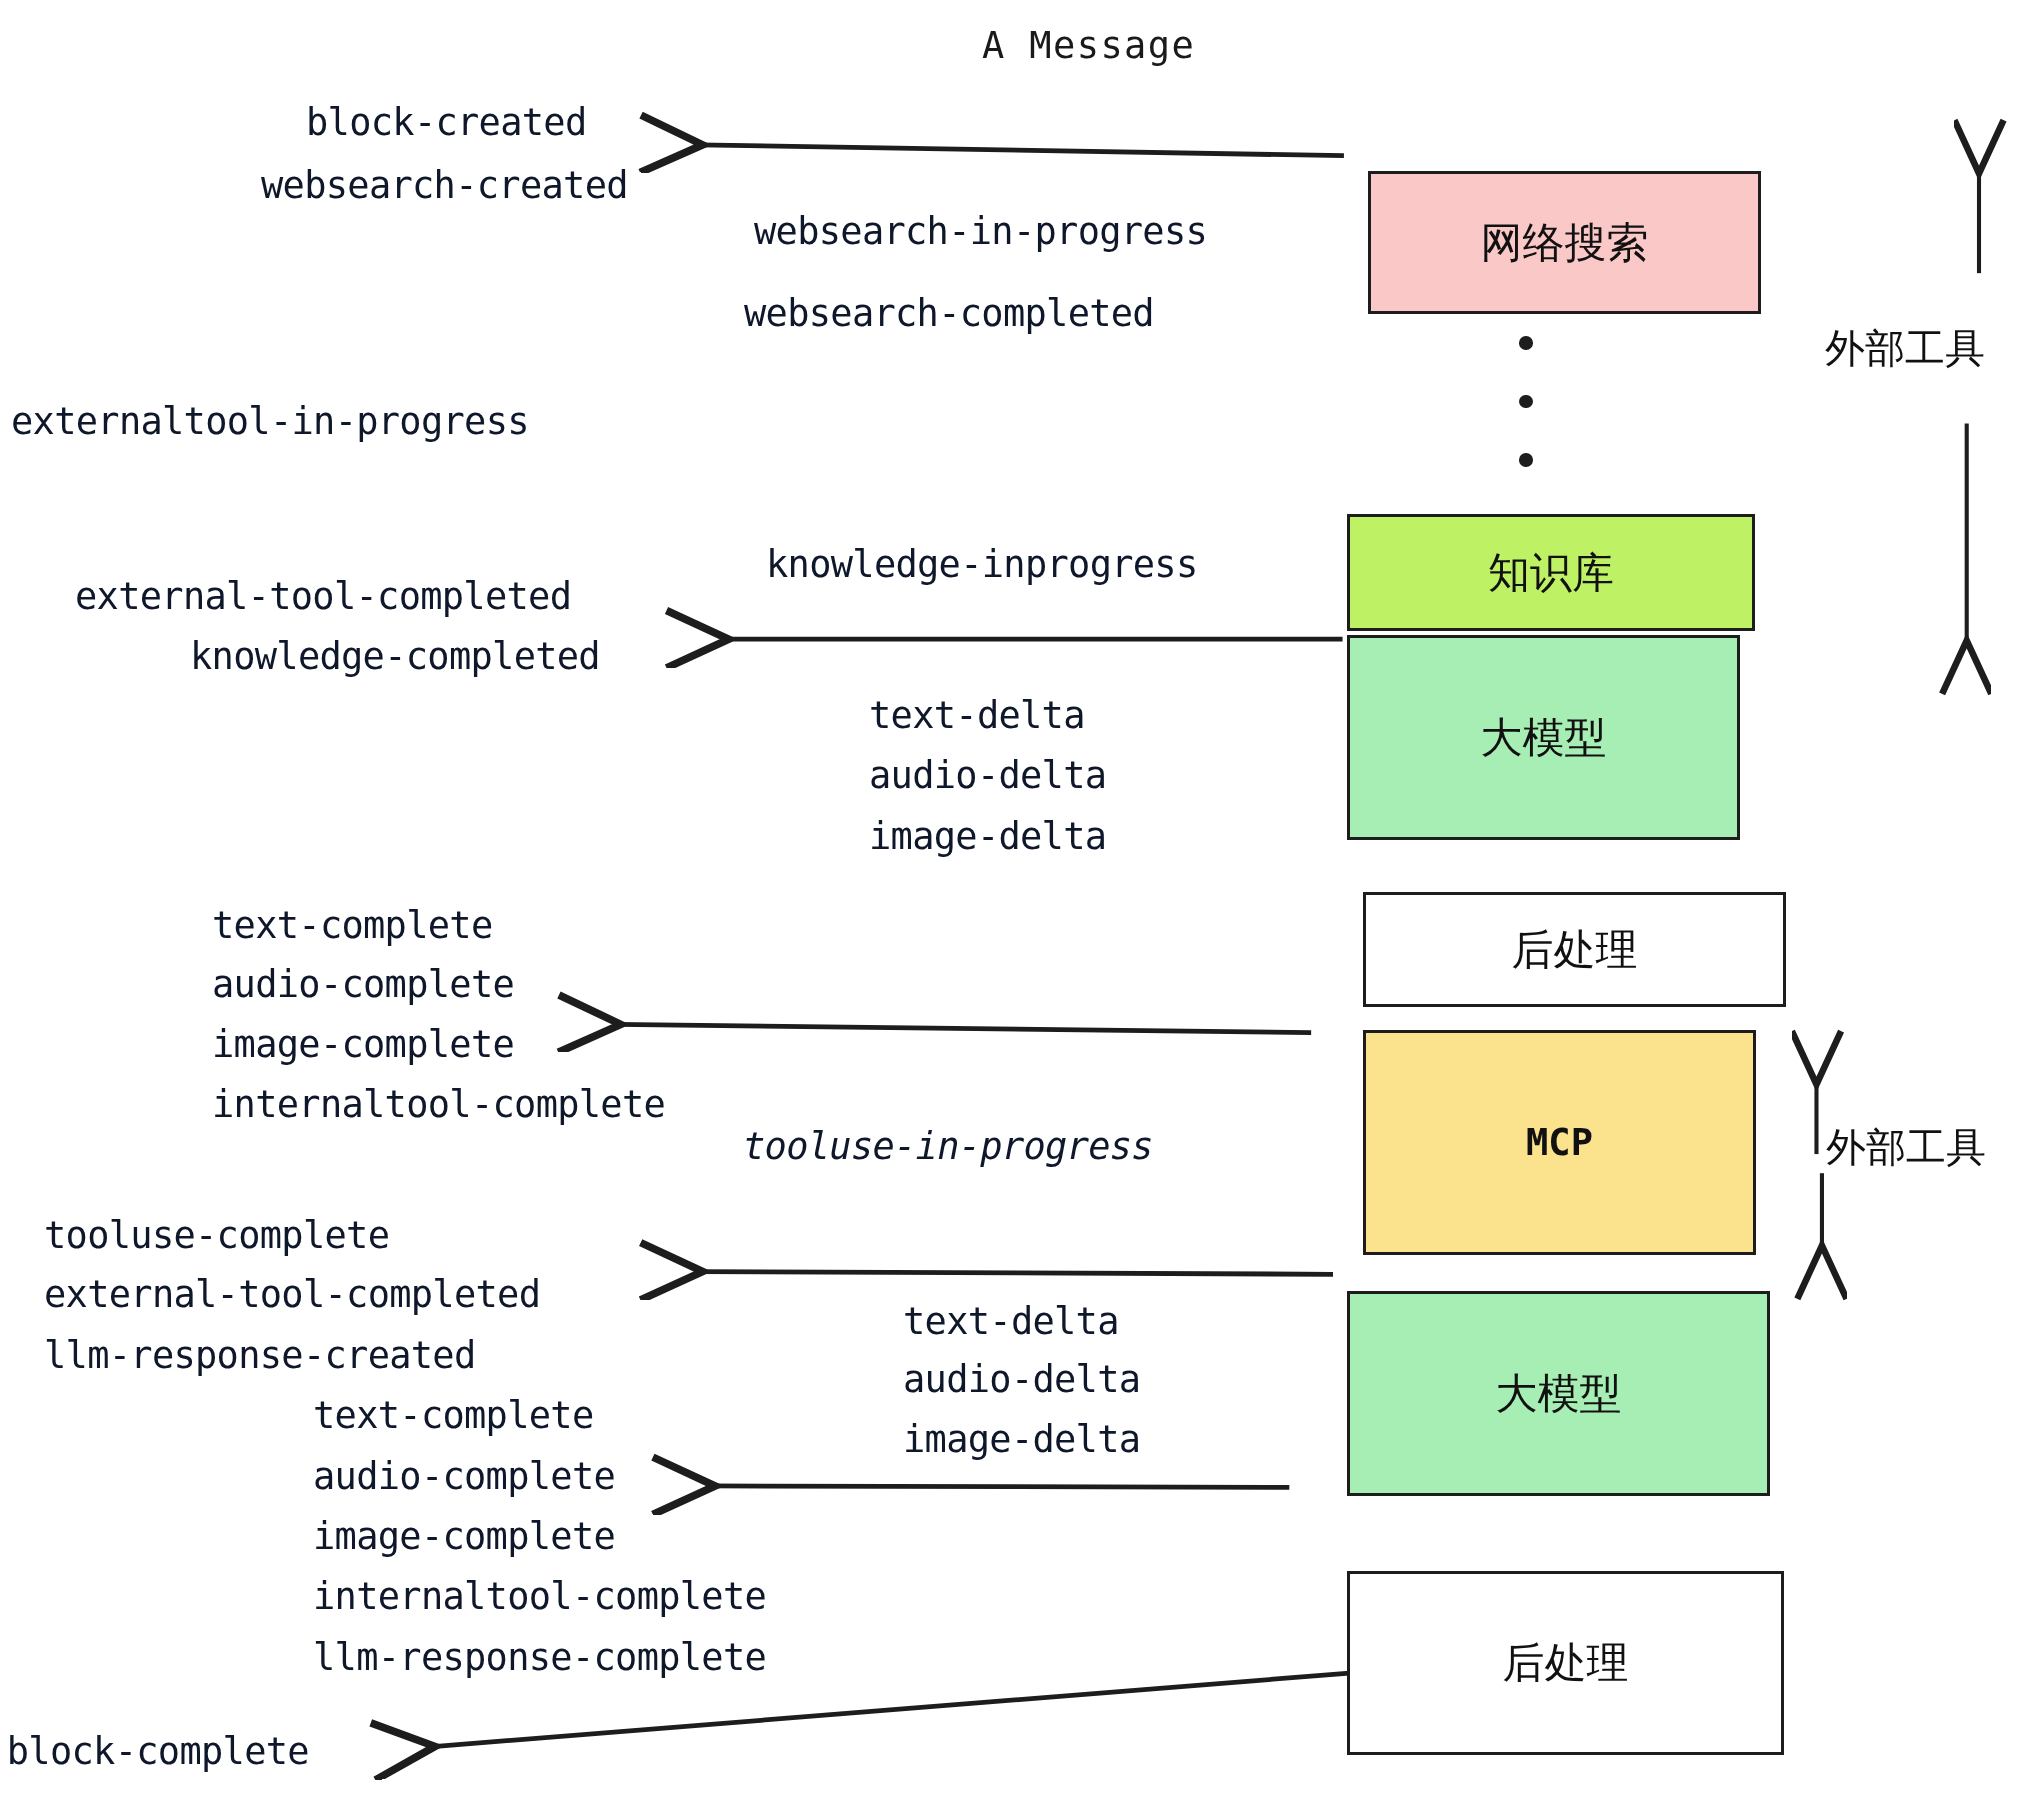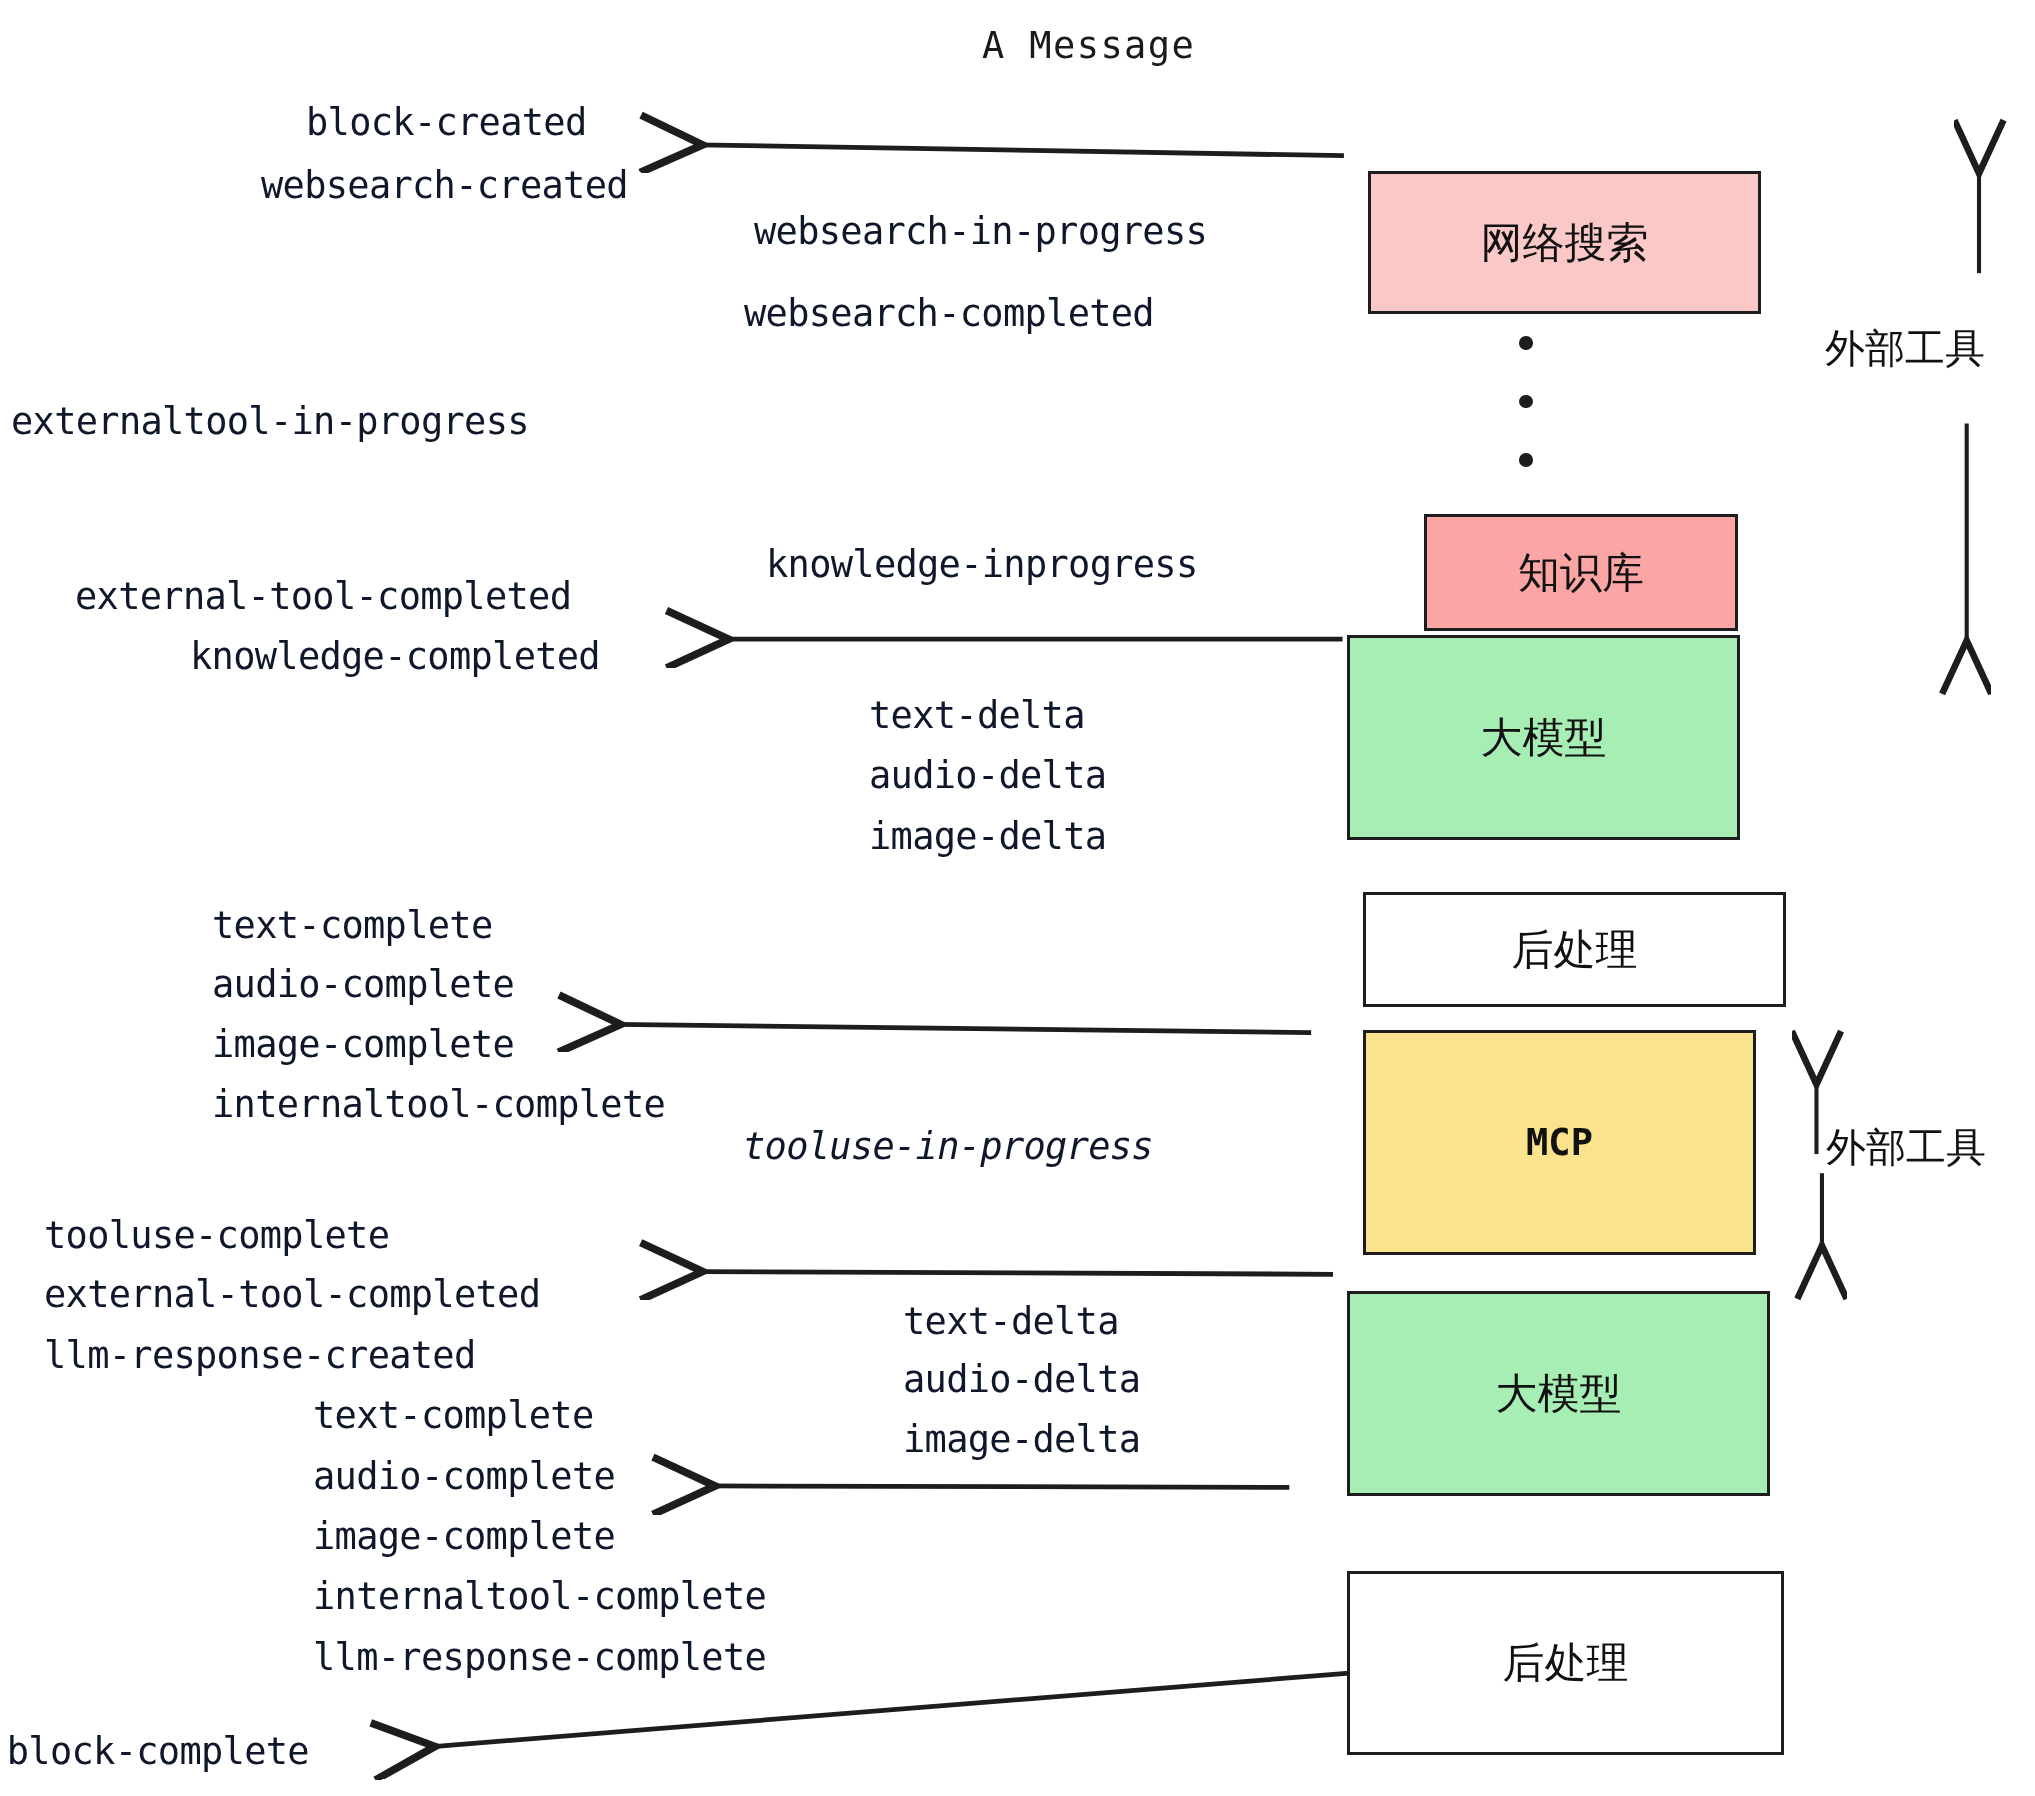--- a/index.html
+++ b/index.html
@@ -82,21 +82,21 @@
 </style>
 </head>
 <body>
 
 <div id="stage">
 
   <div class="title" style="left:982px; top:13.7px;">A Message</div>
 
   <div id="nodes-layer">
       <div class="node" style="left: 1347px; top: 171px; width: 393px; height: 143px; background: rgb(251, 200, 200); margin-left: 21px;">网络搜索</div>
-      <div class="node" style="left: 1424px; top: 514px; width: 314px; height: 117px; background: #fca5a5;">知识库</div>
+      <div class="node" style="left: 1347px; top: 514px; width: 408px; height: 117px; background: #bef264;">知识库</div>
       <div class="node" style="left: 1347px; top: 635px; width: 393px; height: 205px; background: rgb(167, 238, 181);">大模型</div>
       <div class="node" style="left: 1363px; top: 892px; width: 423px; height: 115px; background: rgb(255, 255, 255);">后处理</div>
       <div class="node mono" style="left: 1363px; top: 1030px; width: 393px; height: 225px; background: rgb(251, 226, 140);">MCP</div>
       <div class="node" style="left: 1347px; top: 1291px; width: 423px; height: 205px; background: rgb(167, 238, 181);">大模型</div>
       <div class="node" style="left: 1347px; top: 1571px; width: 437px; height: 184px; background: rgb(255, 255, 255);">后处理</div>
     </div>
 
   <div id="events-layer">
       <div class="evt" style="left: 306px; top: 104px;">block-created</div>
       <div class="evt" style="left: 261px; top: 167px;">websearch-created</div>

